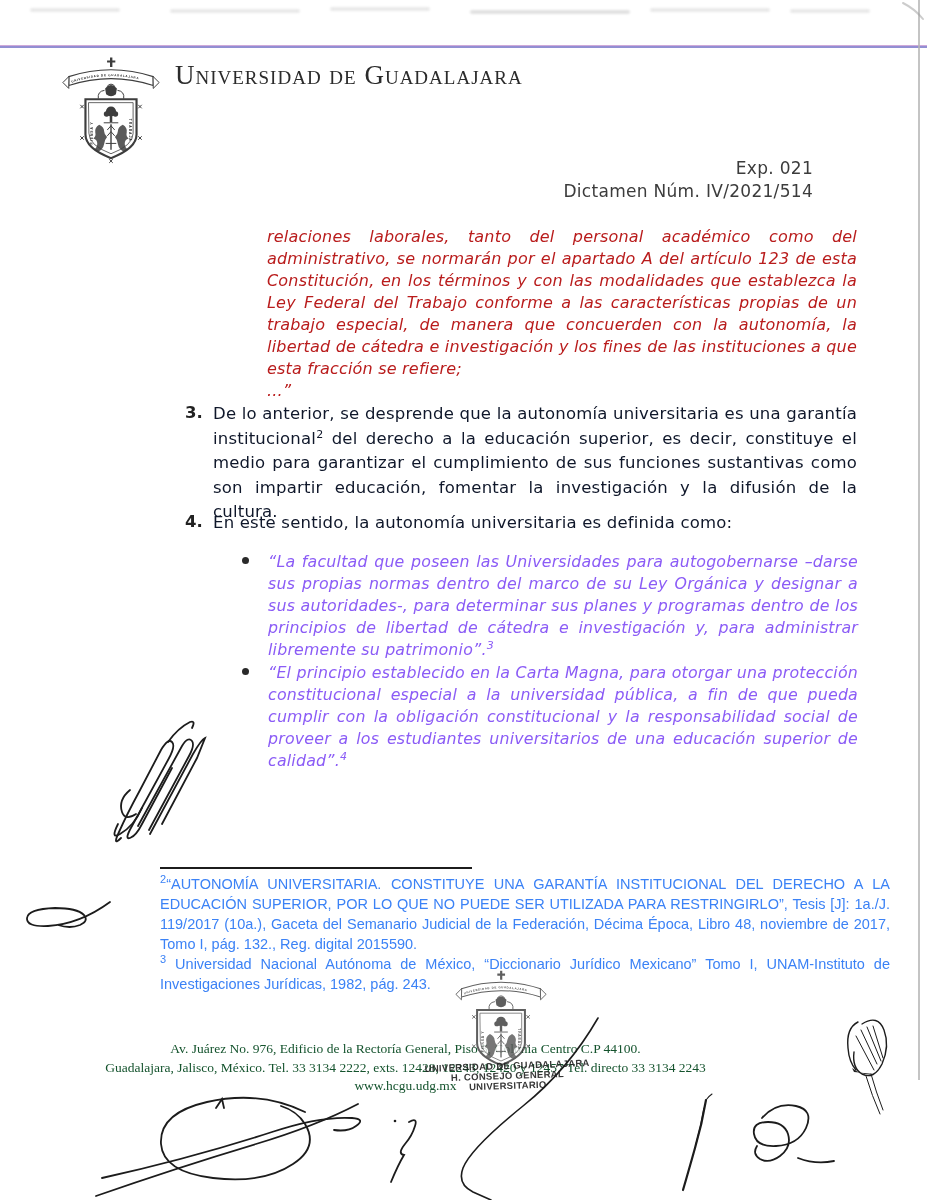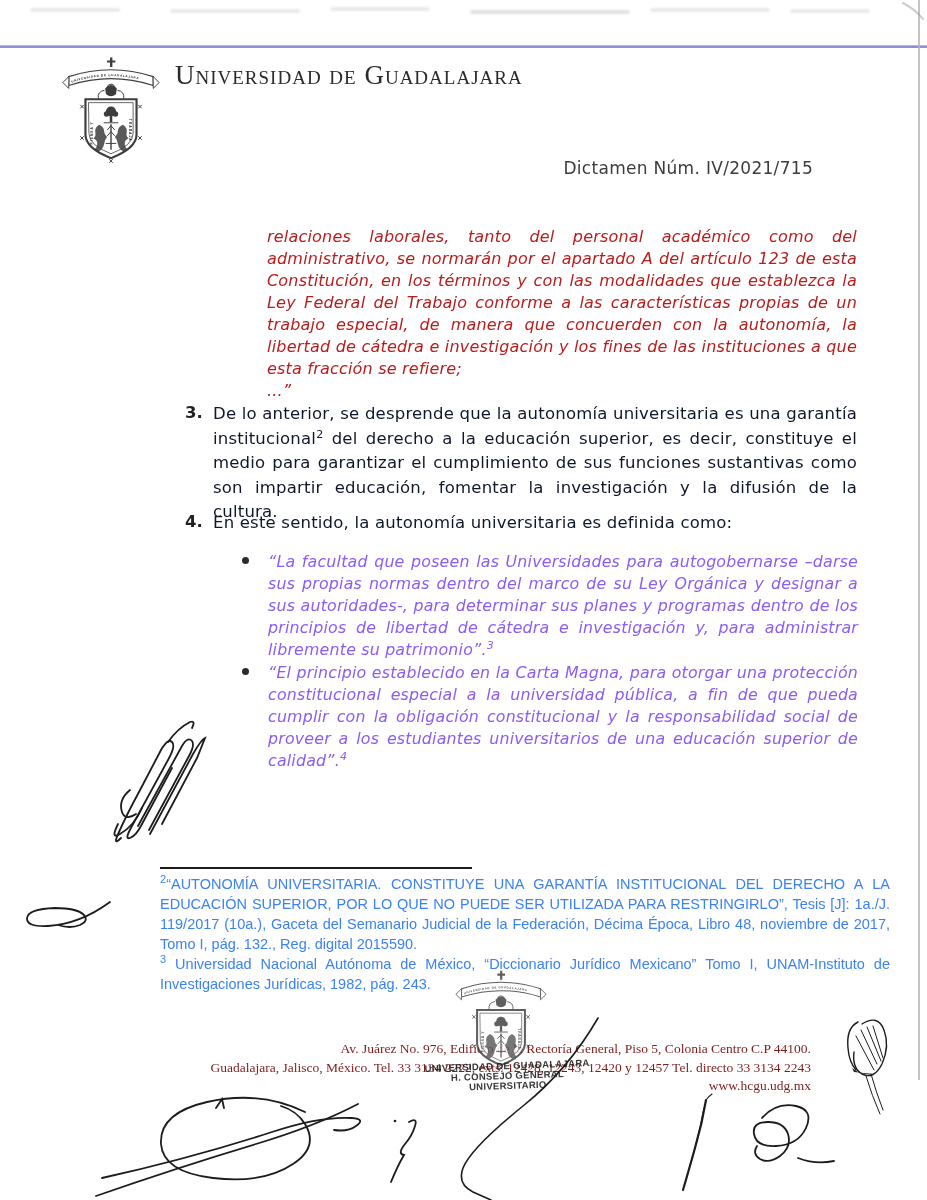--- a/index.html
+++ b/index.html
@@ -33,22 +33,22 @@
   .bullet-dot{position:absolute;left:2px;top:6px;width:7px;height:7px;border-radius:50%;background:#2a2a2a;}
   .bullet-text{margin-left:28px;font-style:italic;font-size:15.8px;line-height:22px;
      text-align:justify;color:#8b5cf6;letter-spacing:.2px;}
   
   .fn-rule{position:absolute;left:160px;top:867px;width:312px;border-top:2px solid #1c1c1c;}
   .footnotes{position:absolute;left:160px;top:874px;width:730px;
      font-family:"Liberation Sans",sans-serif;font-size:14.5px;line-height:20px;
      text-align:justify;color:#3b82f6;}
   .footnotes p{margin:0;}
   
-  .footer{position:absolute;left:0;top:1040px;width:811px;text-align:right;
-     font-family:"Liberation Serif",serif;font-size:13.5px;line-height:18.5px;color:#7f1d1d;}
+  .footer{position:absolute;left:0;top:1040px;width:811px;text-align:center;
+     font-family:"Liberation Serif",serif;font-size:13.5px;line-height:18.5px;color:#14532d;}
   
   .stamp-crest{position:absolute;left:455px;top:956px;width:92px;height:130px;opacity:.82;}
   .stamp-text{position:absolute;left:420px;top:1061px;width:175px;text-align:center;
      font-family:"Liberation Sans",sans-serif;font-size:9.5px;font-weight:700;line-height:10px;
      letter-spacing:.3px;color:#222;transform:rotate(-2deg);opacity:.9;}
   .sig-layer{position:absolute;left:0;top:0;width:927px;height:1200px;pointer-events:none;}
   .defs-holder{position:absolute;width:0;height:0;overflow:hidden;}
 </style>
 </head>
 <body>
@@ -111,21 +111,22 @@
       </g>
     </defs>
   </svg>
 
   <svg class="crest-box" viewBox="0 0 100 112">
     <use href="#crest"></use>
   </svg>
   <div class="org-name">Universidad de Guadalajara</div>
 
   <div class="ref-block">
-    <div>Dictamen Núm. IV/2021/715</div>
+    <div>Exp. 021</div>
+    <div>Dictamen Núm. IV/2021/514</div>
   </div>
 
   <div class="quote">
     <div>relaciones laborales, tanto del personal académico como del administrativo, se normarán por el apartado A del artículo 123 de esta Constitución, en los términos y con las modalidades que establezca la Ley Federal del Trabajo conforme a las características propias de un trabajo especial, de manera que concuerden con la autonomía, la libertad de cátedra e investigación y los fines de las instituciones a que esta fracción se refiere;</div>
     <div class="quote-closing">...”</div>
   </div>
 
   <div class="item-num" style="top:403px;">3.</div>
   <div class="item-text" style="top:402px;"><span>De lo anterior, se desprende que la autonomía universitaria es una garantía institucional</span><sup>2</sup><span> del derecho a la educación superior, es decir, constituye el medio para garantizar el cumplimiento de sus funciones sustantivas como son impartir educación, fomentar la investigación y la difusión de la cultura.</span></div>
 

